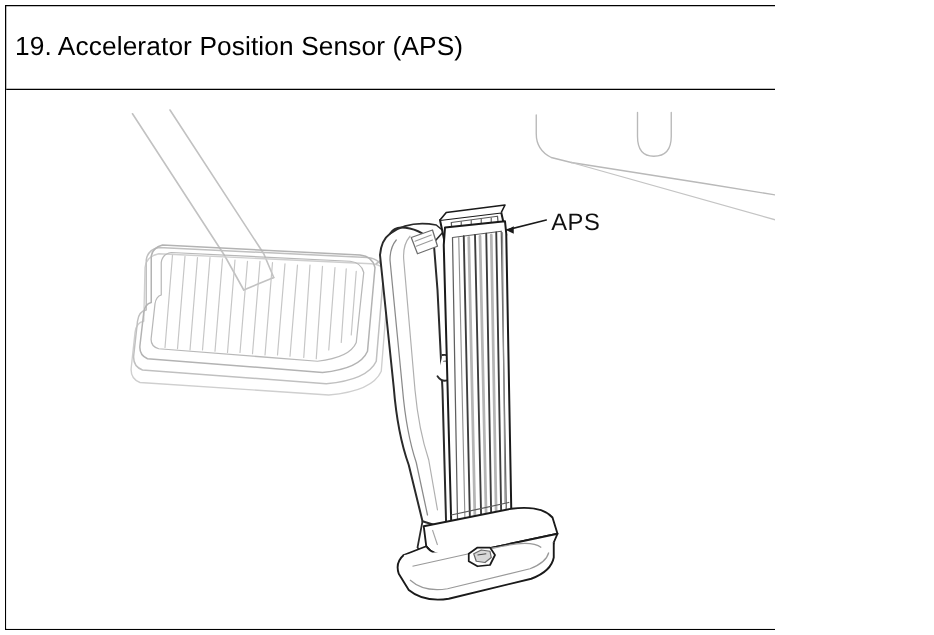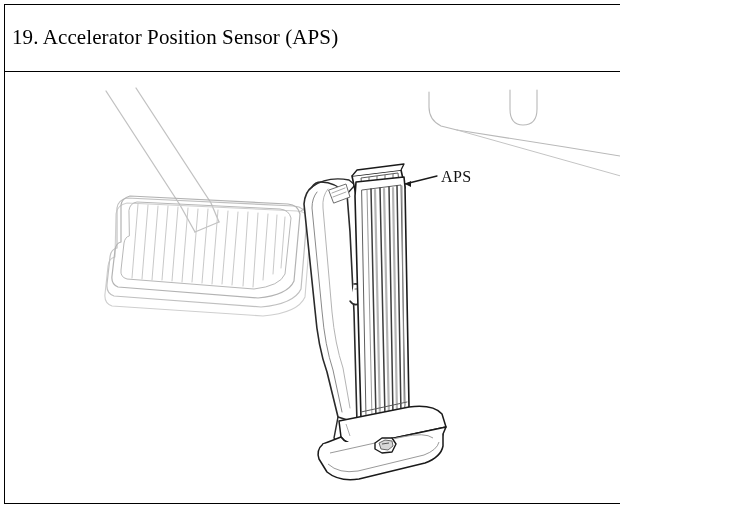--- a/index.html
+++ b/index.html
@@ -12,21 +12,20 @@
     font-family: "Liberation Sans", sans-serif;
     -webkit-font-smoothing: antialiased;
   }
 
   .page {
     position: relative;
     width: 620px;
     height: 508px;
     background: #ffffff;
     overflow: hidden;
-    font-family: Liberation Serif, serif;
   }
 
   
   .doc-frame {
     position: absolute;
     left: 4px;
     top: 4px;
     width: 739px;
     height: 500px;
     border: 1px solid #000000;
@@ -75,21 +74,21 @@
     width: 737px;
     height: 431px;
     display: block;
   }
 
   
   .callout-label {
     position: absolute;
     left: 436px;
     top: 96px;
-    font-size: 16px;
+    font-size: 19px;
     color: #111111;
     letter-spacing: 0.4px;
     white-space: nowrap;
   }
 </style>
 </head>
 <body>
 
 <div class="page">
   <div class="doc-frame">

